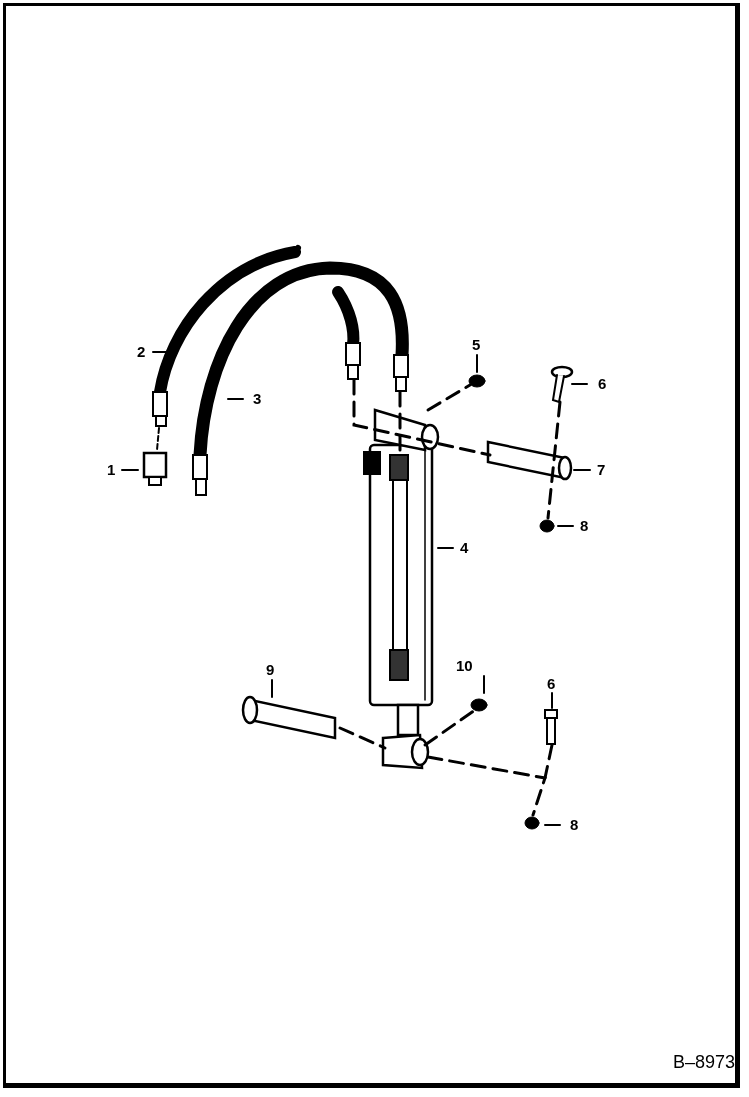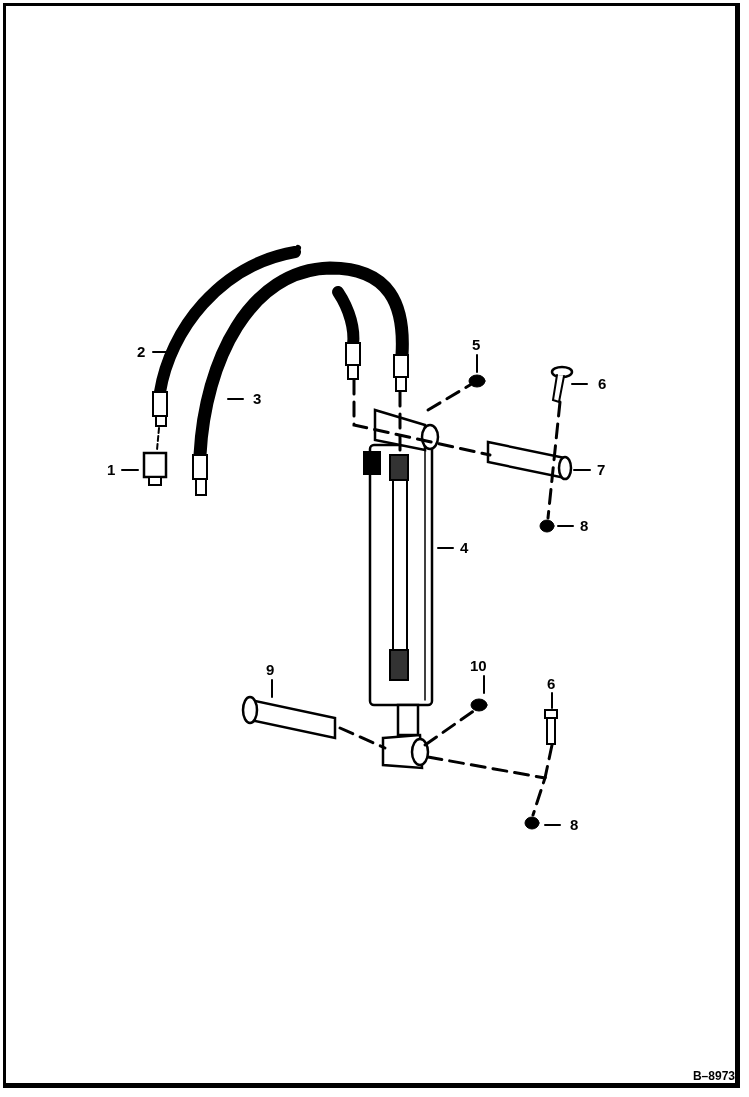--- a/index.html
+++ b/index.html
@@ -1,20 +1,20 @@
 <!DOCTYPE html>
 <html><head>
 <meta charset="utf-8">
 <style>
   html,body{margin:0;padding:0;background:#fff;}
   body{width:749px;height:1097px;position:relative;overflow:hidden;font-family:"Liberation Sans",sans-serif;}
   .frame{position:absolute;left:3px;top:3px;width:737px;height:1085px;border:3px solid #000;border-right-width:5px;border-bottom-width:5px;box-sizing:border-box;}
   svg.diagram{position:absolute;left:0;top:0;}
   .lbl{position:absolute;font-weight:bold;font-size:15px;color:#000;line-height:1;}
-  .figid{position:absolute;right:14px;bottom:14px;font-weight:bold;font-size:12px;}
+  .figid{position:absolute;right:14px;bottom:24px;font-weight:normal;font-size:18px;}
 </style>
 </head>
 <body>
 
 <div class="frame"></div>
 
 <svg class="diagram" width="749" height="1097" viewBox="0 0 749 1097">
   <g fill="none" stroke="#000" stroke-linecap="round">
 
     <path d="M160 392 C170 330 220 265 295 252" stroke-width="12"></path>
@@ -99,17 +99,17 @@
 
 <span class="lbl" style="left:137px;top:344px">2</span>
 <span class="lbl" style="left:253px;top:391px">3</span>
 <span class="lbl" style="left:107px;top:462px">1</span>
 <span class="lbl" style="left:460px;top:540px">4</span>
 <span class="lbl" style="left:472px;top:337px">5</span>
 <span class="lbl" style="left:598px;top:376px">6</span>
 <span class="lbl" style="left:597px;top:462px">7</span>
 <span class="lbl" style="left:580px;top:518px">8</span>
 <span class="lbl" style="left:266px;top:662px">9</span>
-<span class="lbl" style="left:470px;top:658px">10</span>
+<span class="lbl" style="left:456px;top:658px">10</span>
 <span class="lbl" style="left:547px;top:676px">6</span>
 <span class="lbl" style="left:570px;top:817px">8</span>
 
 <span class="figid">B–8973</span>
 
 </body></html>

